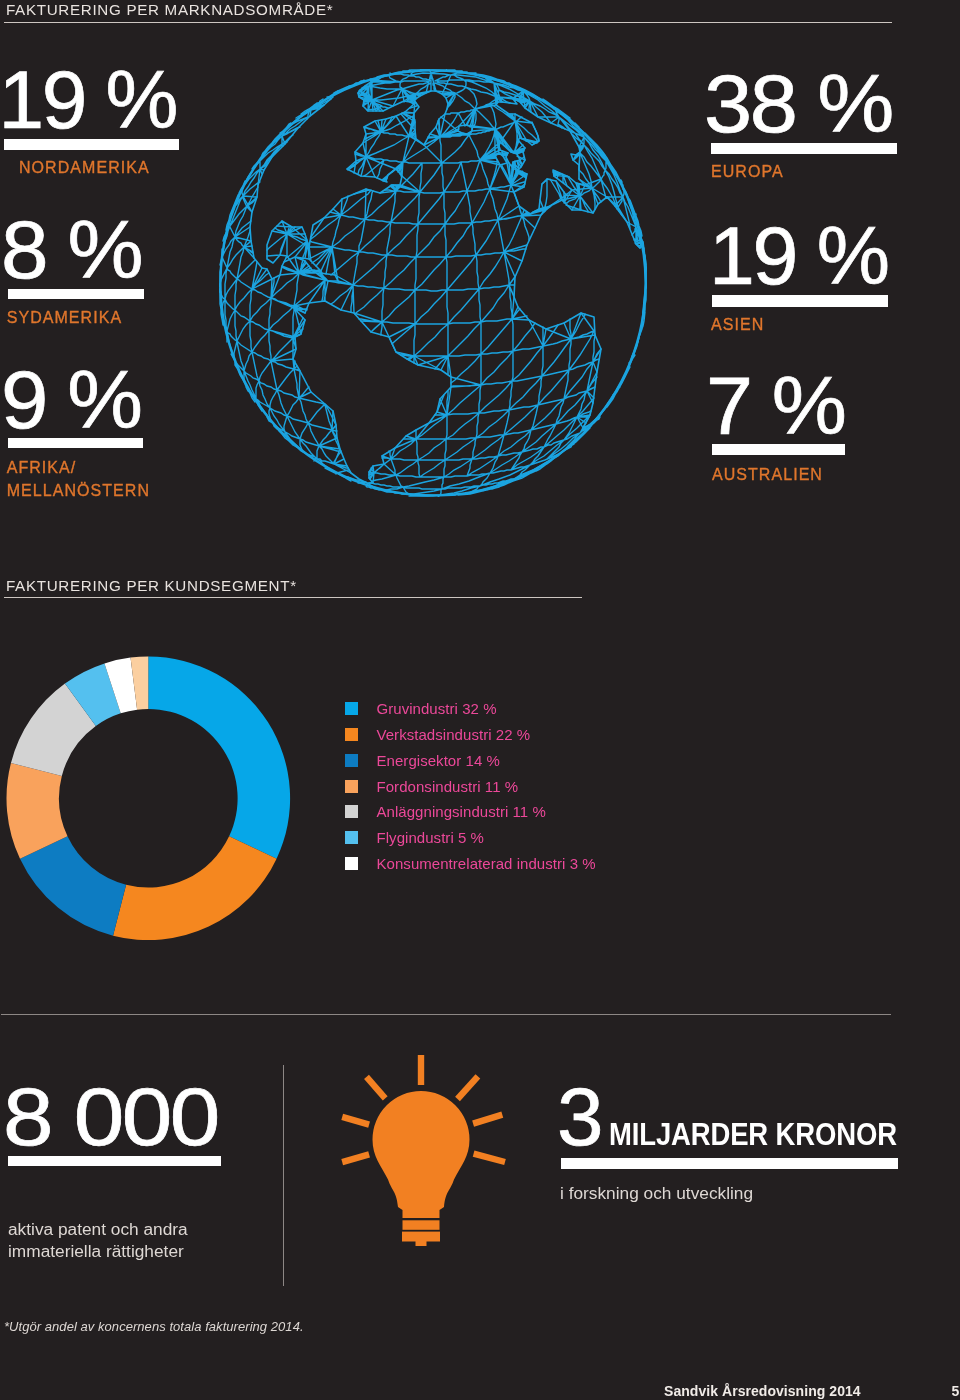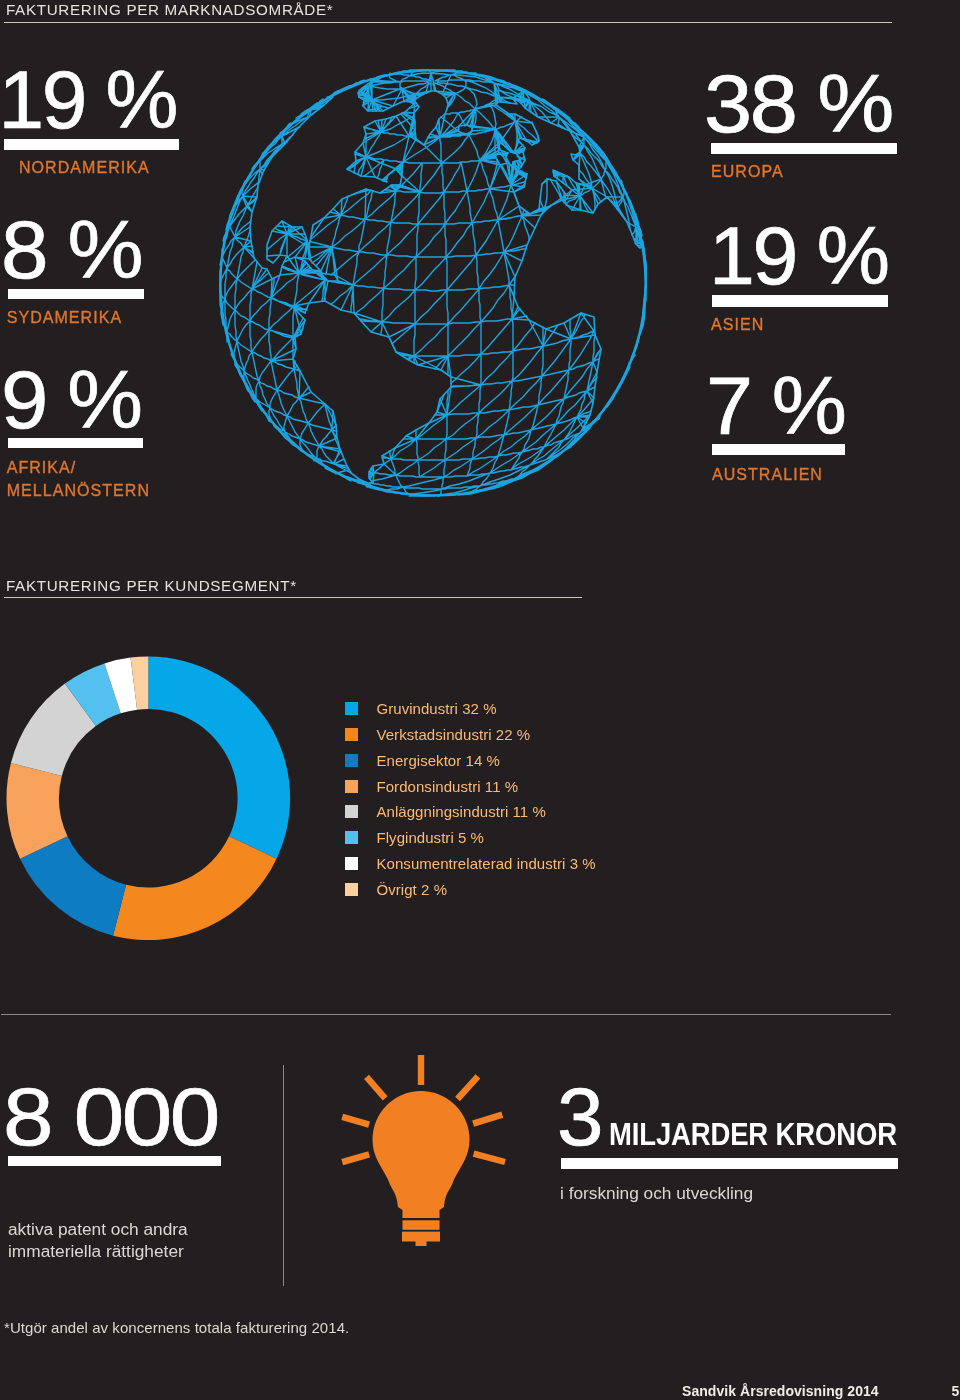--- a/index.html
+++ b/index.html
@@ -8,25 +8,25 @@
 body{background:#231f20;font-family:"Liberation Sans",sans-serif;color:#fff;overflow:hidden;position:relative;-webkit-font-smoothing:antialiased;}
 .page{position:relative;width:960px;height:1400px;overflow:hidden;}
 .sec-title{position:absolute;font-size:15.2px;letter-spacing:.68px;color:#e9e3df;white-space:nowrap;font-weight:400;line-height:1;text-align:center;}
 .rule{position:absolute;height:1px;background:#cdc6c1;}
 .num{position:absolute;font-size:82px;line-height:59px;height:59px;font-weight:400;color:#fff;letter-spacing:-2.3px;white-space:nowrap;-webkit-text-stroke:0.7px #fff;}
 .bar{position:absolute;background:#fff;}
 .lbl{position:absolute;color:#e0762c;font-size:16px;letter-spacing:1.05px;line-height:22.9px;white-space:pre-line;font-weight:400;-webkit-text-stroke:.35px #e0762c;}
 .globe,.donut,.legend,.bulb{position:absolute;}
 .legend-row{display:flex;align-items:center;height:25.87px;}
 .sw{width:13px;height:13px;flex:0 0 13px;}
-.legend-txt{margin-left:18.5px;font-size:15px;color:#fdba74;letter-spacing:.05px;white-space:nowrap;font-weight:400;}
+.legend-txt{margin-left:18.5px;font-size:15px;color:#ec4899;letter-spacing:.05px;white-space:nowrap;font-weight:400;}
 .vdiv{position:absolute;width:1px;background:#8d8785;}
 .desc{position:absolute;font-size:17.3px;color:#ded8d4;line-height:22.9px;white-space:nowrap;}
 .unit{position:absolute;font-size:31.5px;font-weight:700;letter-spacing:-.15px;color:#fff;line-height:23px;height:23px;white-space:nowrap;transform:scaleX(.872);transform-origin:0 0;}
-.footnote{position:absolute;font-size:15px;color:#ded8d4;letter-spacing:.05px;line-height:1;}
+.footnote{position:absolute;font-size:13px;font-style:italic;color:#ded8d4;letter-spacing:.05px;line-height:1;}
 .source{position:absolute;font-size:14px;font-weight:700;color:#f0ebe7;letter-spacing:.05px;white-space:nowrap;line-height:1;}
 .pageno{position:absolute;font-size:14px;font-weight:700;color:#f0ebe7;line-height:1;}
 </style>
 </head>
 <body>
 
 <div class="page">
 
   <div class="sec-title" style="left:6px;top:2px;">FAKTURERING PER MARKNADSOMRÅDE*</div>
   <div class="rule" style="left:3.5px;top:21.5px;width:888px;"></div>
@@ -109,24 +109,20 @@
         <span class="legend-txt">Anläggningsindustri 11 %</span>
       </div>
       <div class="legend-row">
         <span class="sw" style="background: rgb(84, 192, 239);"></span>
         <span class="legend-txt">Flygindustri 5 %</span>
       </div>
       <div class="legend-row">
         <span class="sw" style="background: rgb(255, 255, 255);"></span>
         <span class="legend-txt">Konsumentrelaterad industri 3 %</span>
       </div>
-      <div class="legend-row">
-        <span class="sw" style="background: rgb(251, 207, 160);"></span>
-        <span class="legend-txt">Övrigt 2 %</span>
-      </div>
     </div>
 
   <div class="rule" style="left:1px;top:1014px;width:890px;background:#8d8785;"></div>
 
   <div class="bigstat">
     <div class="num" style="left:3px;top:1087px;transform:scaleX(1.108);transform-origin:0 0;">8 000</div>
     <div class="bar" style="left:7.5px;top:1156px;width:213px;height:10px;"></div>
     <div class="desc" style="left:8px;top:1181.5px;margin-top:36px;"><span>aktiva patent och andra</span><br><span>immateriella rättigheter</span></div>
   </div>
 
@@ -149,15 +145,15 @@
   </div>
 
   <div class="bigstat">
     <div class="num" style="left:557px;top:1087px;transform:scaleX(1.02);transform-origin:0 0;">3</div>
     <div class="unit" style="left:609px;top:1123px;">MILJARDER KRONOR</div>
     <div class="bar" style="left:560.5px;top:1157.5px;width:337.5px;height:11px;"></div>
     <div class="desc" style="left:560px;top:1181.5px;text-align:right;">i forskning och utveckling</div>
   </div>
 
   <div class="footnote" style="left:4px;top:1320px;">*Utgör andel av koncernens totala fakturering 2014.</div>
-  <div class="source" style="left:682px;top:1384px;">Sandvik Årsredovisning 2014</div>
+  <div class="source" style="left:664px;top:1384px;">Sandvik Årsredovisning 2014</div>
   <div class="pageno" style="left:951.5px;top:1384px;">5</div>
 </div>
 
 </body></html>

